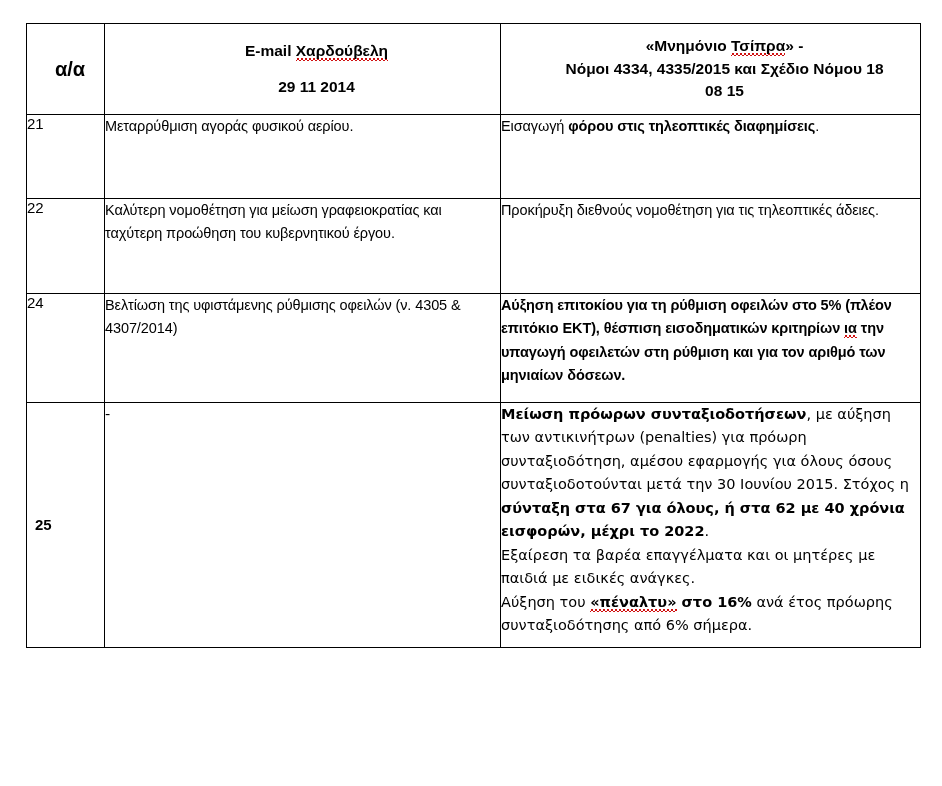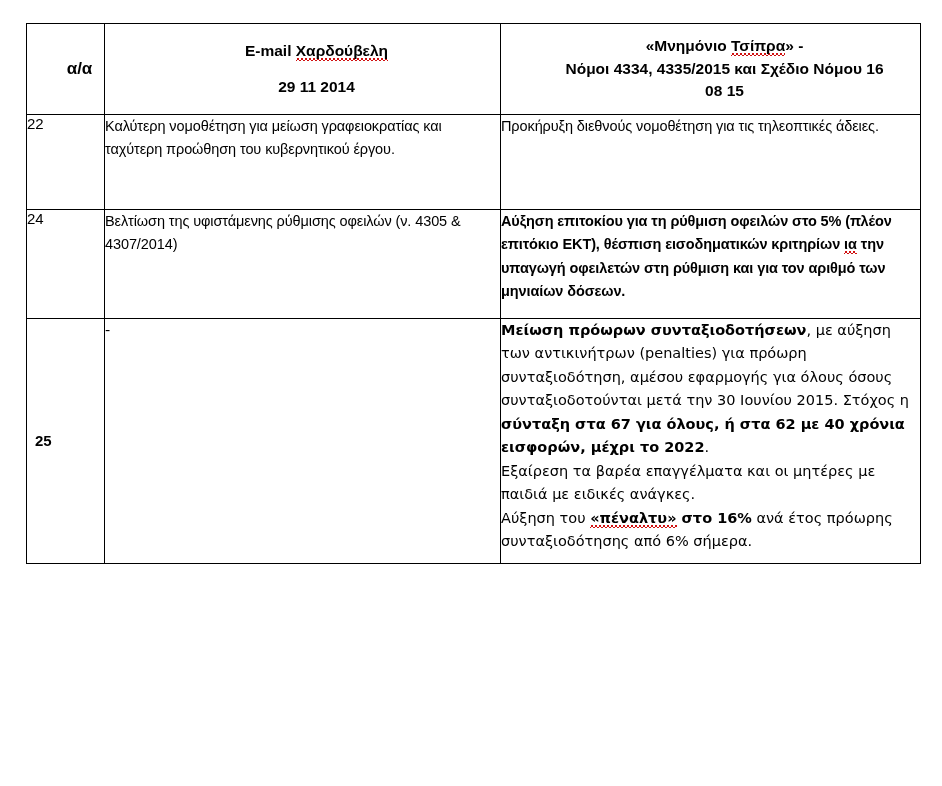--- a/index.html
+++ b/index.html
@@ -45,23 +45,22 @@
   col.c-mid  { width: 396px; }
   col.c-right{ width: 420px; }
 
   
   tr.head td {
     height: 90px;
     vertical-align: middle;
     padding-left: 28px;
   }
   .hd-aa {
-    text-align: center;
     font-weight: bold;
-    font-size: 17px;
+    font-size: 20px;
     font-family: "Liberation Sans", "DejaVu Sans", sans-serif;
   }
   .hd-block {
     text-align: center;
     font-weight: bold;
     font-size: 15.5px;
     line-height: 1.45;
     padding: 6px 6px 6px 6px;
     font-family: "Liberation Sans", "DejaVu Sans", sans-serif;
   }
@@ -138,25 +137,30 @@
         <td class="hd-aa">
           <span>α/α</span>
         </td>
         <td class="hd-block">
           <span class="hd-sub">E-mail <span class="sq">Χαρδούβελη</span></span>
           <span class="spacer"></span>
           <span class="hd-sub">29 11 2014</span>
         </td>
         <td class="hd-block">
           <span class="hd-sub">«Μνημόνιο <span class="sq">Τσίπρα</span>» -</span>
-          <span class="hd-sub">Νόμοι 4334, 4335/2015 και Σχέδιο Νόμου 16</span>
+          <span class="hd-sub">Νόμοι 4334, 4335/2015 και Σχέδιο Νόμου 18</span>
           <span class="hd-sub">08 15</span>
         </td>
       </tr>
 
+      <tr class="r21">
+        <td class="aa narrow">21</td>
+        <td class="cell narrow">Μεταρρύθμιση αγοράς φυσικού αερίου.</td>
+        <td class="cell narrow"><span>Εισαγωγή </span><span style="font-weight: bold;">φόρου στις τηλεοπτικές διαφημίσεις</span><span>.</span></td>
+      </tr>
 
       <tr class="r22">
         <td class="aa narrow">22</td>
         <td class="cell narrow">Καλύτερη νομοθέτηση για μείωση γραφειοκρατίας και ταχύτερη προώθηση του κυβερνητικού έργου.</td>
         <td class="cell narrow"><span>Προκήρυξη διεθνούς νομοθέτηση για τις </span><span style="font-weight: normal;">τηλεοπτικές άδειες</span><span>.</span></td>
       </tr>
 
 
       <tr class="r24">
         <td class="aa narrow">24</td>

